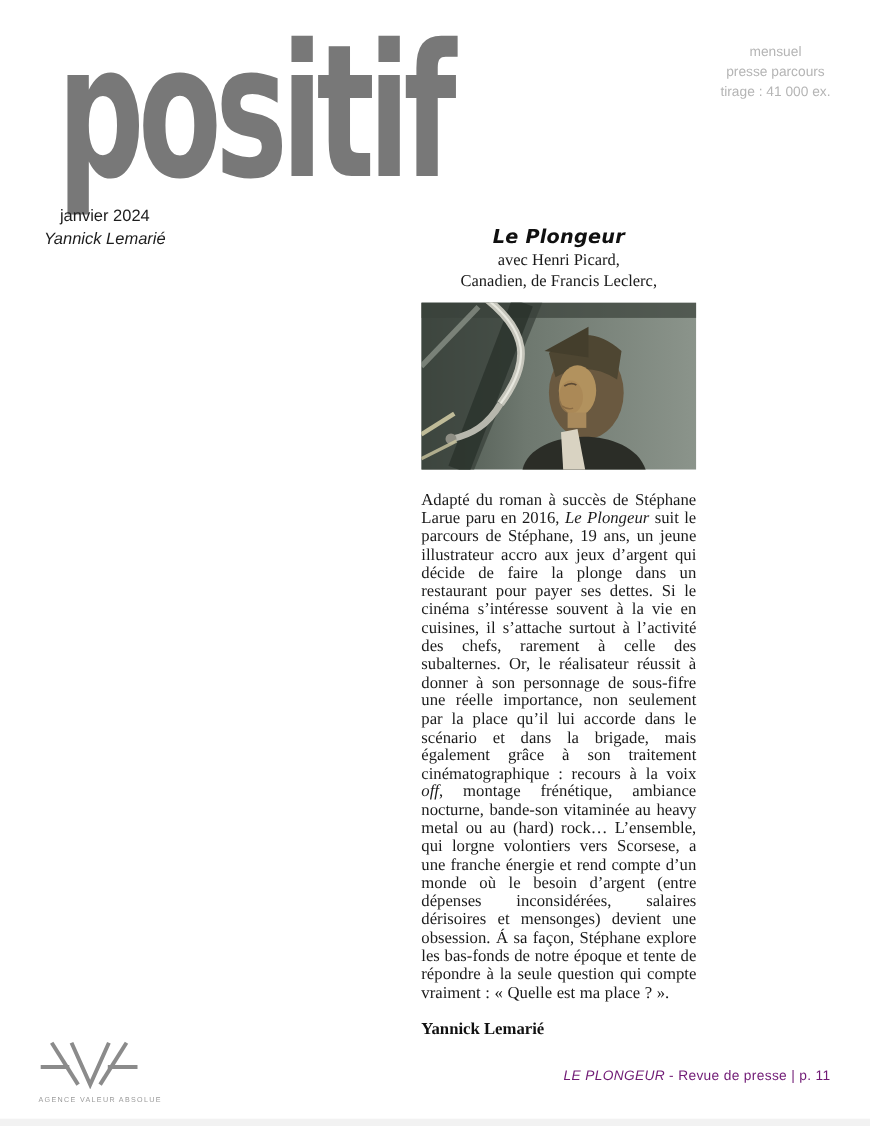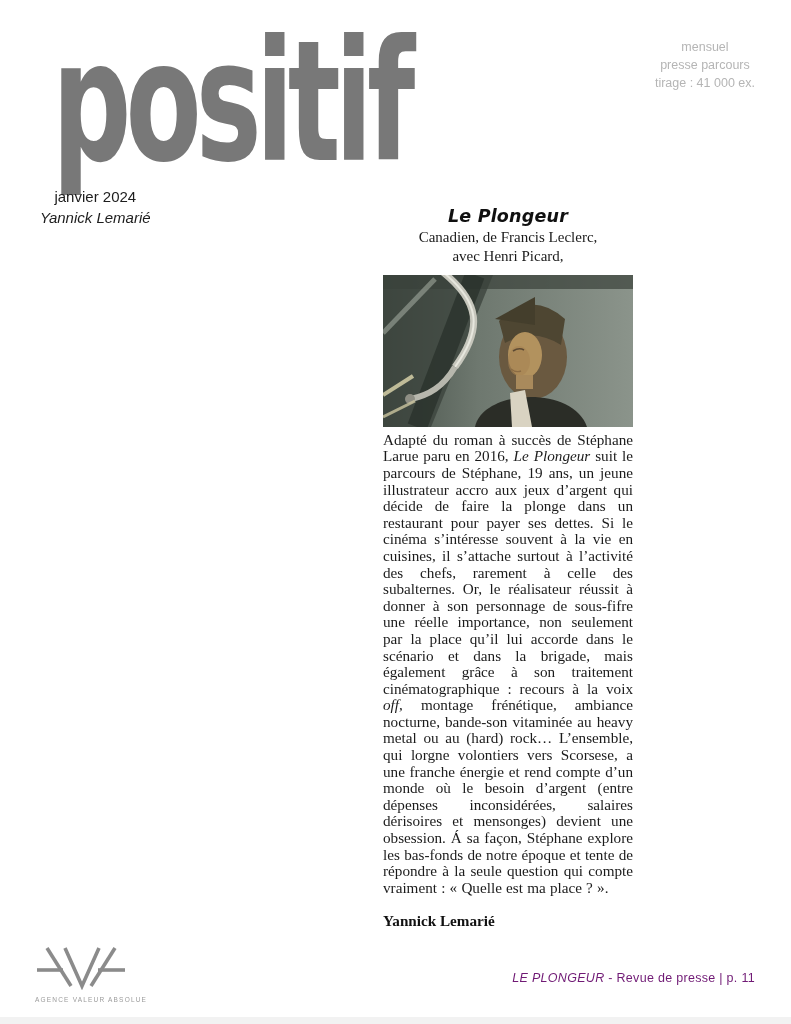--- a/index.html
+++ b/index.html
@@ -71,21 +71,21 @@
     text-align: center;
     color: #1a1a1a;
   }
   .film-photo {
     margin-top: 9px;
     width: 250px;
     height: 152px;
     display: block;
   }
   .article-body {
-    margin-top: 5px;
+    margin-top: 20px;
     font-family: "Liberation Serif", serif;
     font-size: 15.2px;
     line-height: 16.6px;
     text-align: justify;
     color: #1b1b1b;
     word-spacing: 0.4px;
   }
   .article-signature {
     font-family: "Liberation Serif", serif;
     font-size: 15.2px;
@@ -140,22 +140,22 @@
 
   <div class="date-author">
     <div>janvier 2024</div>
     <div class="author">Yannick Lemarié</div>
   </div>
 
   <div class="article-col">
     <div class="article-title">Le Plongeur</div>
 
     <div class="article-credits">
+      <div>avec Henri Picard,</div>
       <div>Canadien, de Francis Leclerc,</div>
-      <div>avec Henri Picard,</div>
     </div>
 
     <svg class="film-photo" viewBox="0 0 250 152" preserveAspectRatio="none">
       <defs>
         <linearGradient id="bg" x1="0" y1="0" x2="1" y2="0">
           <stop offset="0" stop-color="#49534b"></stop>
           <stop offset="0.38" stop-color="#6e786f"></stop>
           <stop offset="1" stop-color="#8b948b"></stop>
         </linearGradient>
       </defs>

